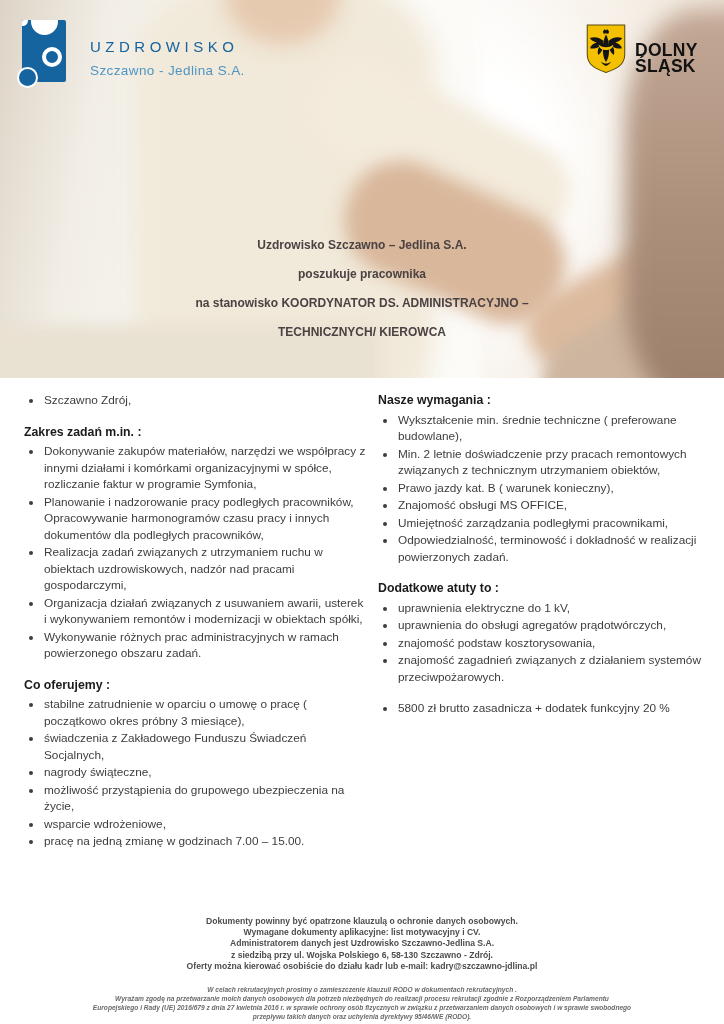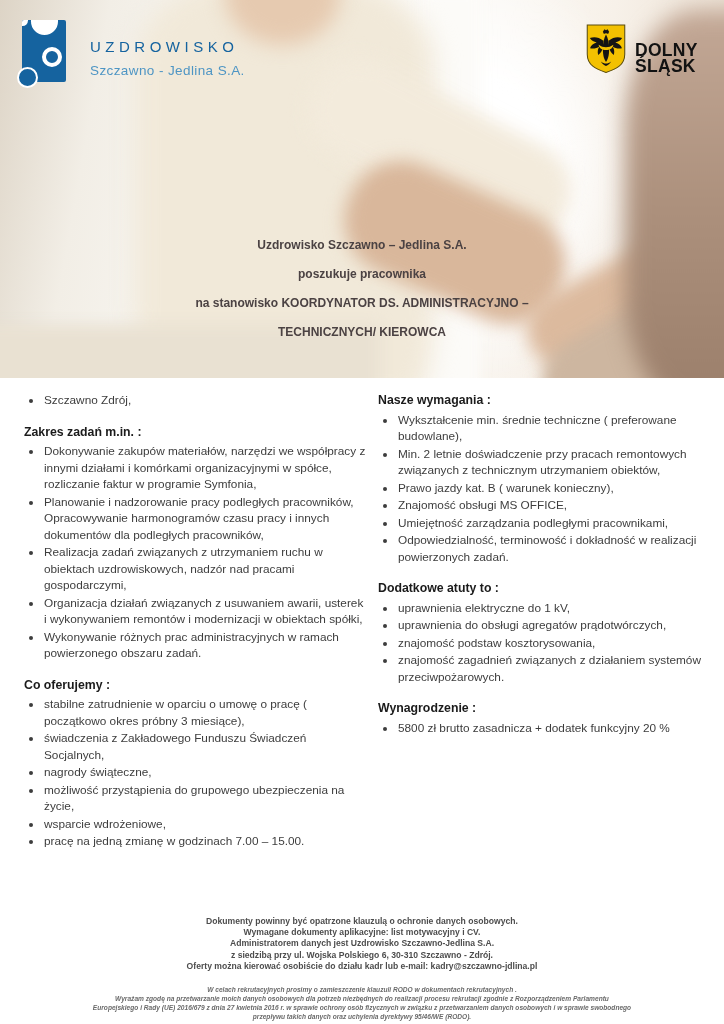--- a/index.html
+++ b/index.html
@@ -151,32 +151,31 @@
       <div class="section">
         <div class="sec-heading">Dodatkowe atuty to :</div>
         <ul>
           <li>uprawnienia elektryczne do 1 kV,</li>
           <li>uprawnienia do obsługi agregatów prądotwórczych,</li>
           <li>znajomość podstaw kosztorysowania,</li>
           <li>znajomość zagadnień związanych z działaniem systemów przeciwpożarowych.</li>
         </ul>
       </div>
       <div class="section">
-        <div class="sec-heading">Wynagrodzenie :</div>
         <ul>
           <li>5800 zł brutto zasadnicza + dodatek funkcyjny 20 %</li>
         </ul>
       </div>
     </div>
 
   <div class="footer" id="footer-lines">
       <div>Dokumenty powinny być opatrzone klauzulą o ochronie danych osobowych.</div>
       <div>Wymagane dokumenty aplikacyjne: list motywacyjny i CV.</div>
       <div>Administratorem danych jest Uzdrowisko Szczawno-Jedlina S.A.</div>
-      <div>z siedzibą przy ul. Wojska Polskiego 6, 30-310 Szczawno - Zdrój.</div>
+      <div>z siedzibą przy ul. Wojska Polskiego 6, 58-130 Szczawno - Zdrój.</div>
       <div>Oferty można kierować osobiście do działu kadr lub e-mail: kadry@szczawno-jdlina.pl</div>
     </div>
   <div class="fineprint" id="fineprint-lines">
       <div>W celach rekrutacyjnych prosimy o zamieszczenie klauzuli RODO w dokumentach rekrutacyjnych .</div>
       <div>Wyrażam zgodę na przetwarzanie moich danych osobowych dla potrzeb niezbędnych do realizacji procesu rekrutacji zgodnie z Rozporządzeniem Parlamentu</div>
       <div>Europejskiego i Rady (UE) 2016/679 z dnia 27 kwietnia 2016 r. w sprawie ochrony osób fizycznych w związku z przetwarzaniem danych osobowych i w sprawie swobodnego</div>
       <div>przepływu takich danych oraz uchylenia dyrektywy 95/46/WE (RODO).</div>
     </div>
 </div>
 

